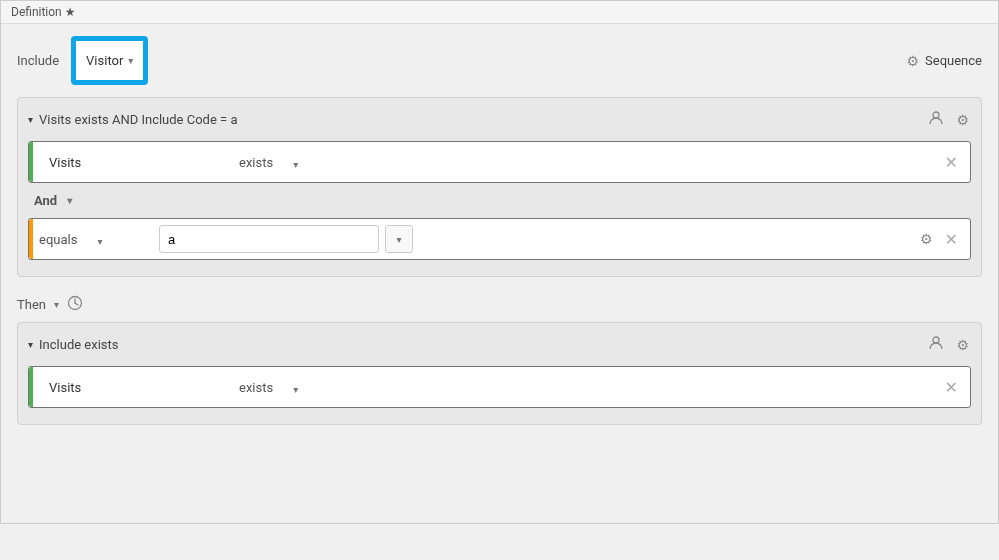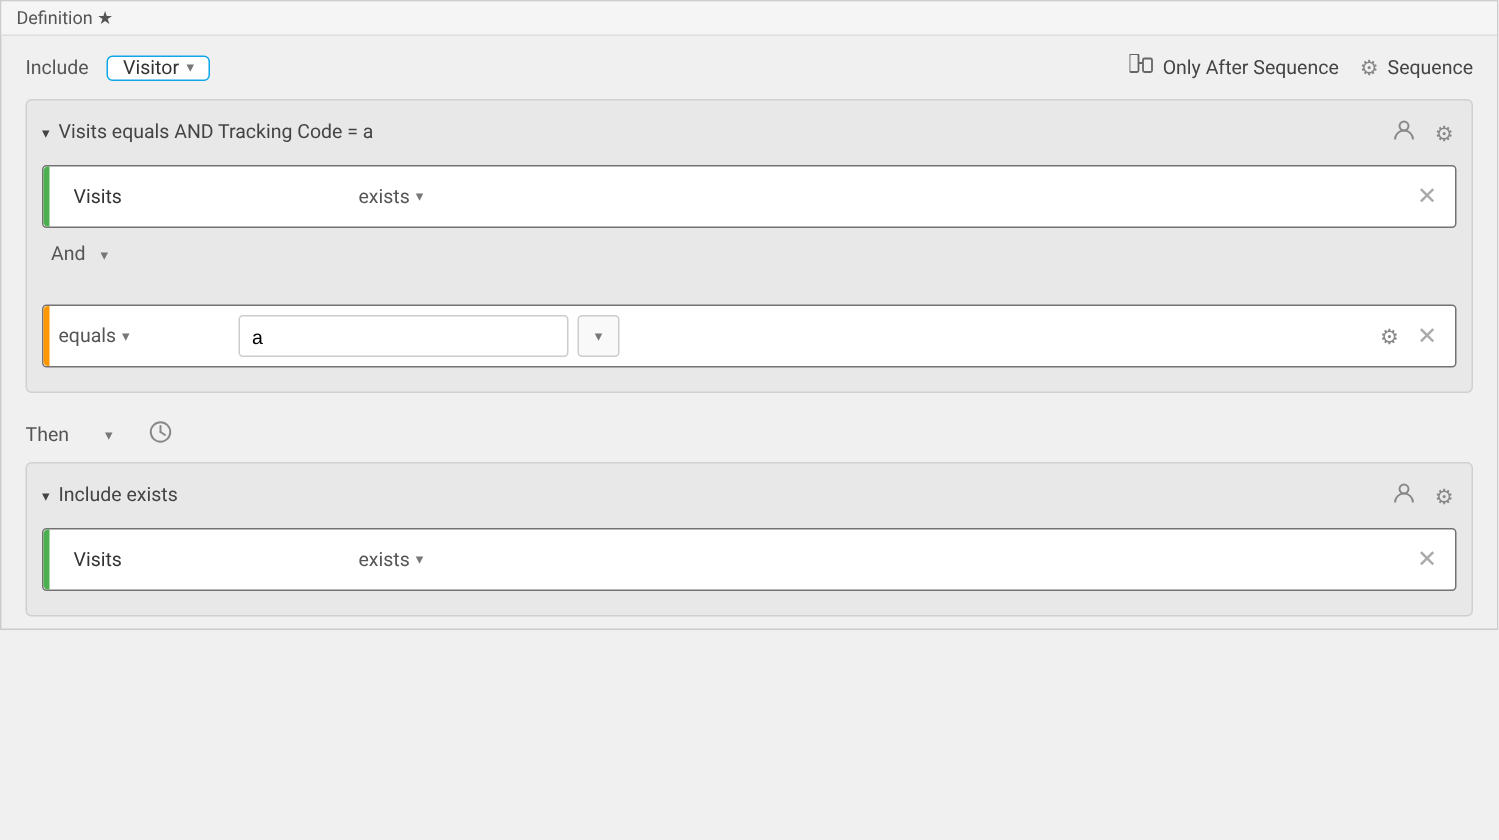--- a/index.html
+++ b/index.html
@@ -7,21 +7,21 @@
       font-family: -apple-system, BlinkMacSystemFont, "Segoe UI", Roboto, sans-serif;
       font-size: 13px;
       background: #f0f0f0;
       color: #333;
       width: 999px;
       height: 560px;
       overflow: hidden;
     }
     .page-wrapper {
       width: 999px;
-      height: 420px;
+      height: 524px;
       background: #f0f0f0;
       border: 1px solid #ccc;
     }
     .definition-bar {
       background: #f5f5f5;
       border-bottom: 1px solid #ddd;
       padding: 4px 10px;
       font-size: 12px;
       color: #555;
     }
@@ -44,23 +44,23 @@
     }
     .include-label {
       font-size: 13px;
       color: #555;
     }
     .visitor-dropdown {
       display: flex;
       align-items: center;
       gap: 5px;
       background: #fff;
-      border: 1px solid #0ea5e9;
+      border: 5px solid #0ea5e9;
       border-radius: 4px;
-      padding: 0 10px;
+      padding: 12px 10px;
       cursor: pointer;
       font-size: 13px;
     }
     .toolbar-right {
       display: flex;
       align-items: center;
       gap: 14px;
     }
     .sequence-btn {
       display: flex;
@@ -135,22 +135,22 @@
     }
     .condition-field {
       flex: 0 0 200px;
       padding-left: 10px;
       font-size: 13px;
       color: #333;
     }
     .condition-operator {
       flex: 0 0 120px;
       display: flex;
-      align-items: center;
-      gap: 4px;
+      align-items: flex-end;
+      gap: 20px;
       font-size: 13px;
       color: #555;
     }
     .condition-value {
       flex: 1;
       display: flex;
       align-items: center;
       gap: 6px;
     }
     .value-input {
@@ -189,26 +189,27 @@
       align-items: center;
       justify-content: center;
     }
     .and-connector {
       display: flex;
       align-items: center;
       gap: 10px;
       padding: 4px 0 4px 6px;
       font-size: 13px;
       color: #555;
-      margin-bottom: 22px;
+      margin-bottom: 6px;
+      font-weight: bold;
     }
     .then-connector {
       display: flex;
       align-items: center;
-      gap: 24px;
+      gap: 8px;
       padding: 8px 0;
       font-size: 13px;
       color: #555;
     }
     .chevron-icon { font-size: 10px; }
     .gear-icon-sm { font-size: 14px; color: #888; }
     .x-icon { font-size: 16px; color: #aaa; }
     .drop-arrow { font-size: 10px; color: #777; }
     .clock-icon { font-size: 14px; color: #888; }
     .sequence-icon { font-size: 13px; color: #666; }
@@ -226,43 +227,32 @@
 
     <div class="toolbar">
       <div class="toolbar-left">
         <span class="include-label">Include</span>
         <div class="visitor-dropdown">
           <span>Visitor</span>
           <span class="drop-arrow">▾</span>
         </div>
       </div>
       <div class="toolbar-right">
-        <div class="sequence-btn">
-          <span class="sequence-icon">
-            
-            <svg width="16" height="14" viewBox="0 0 16 14" fill="none" xmlns="http://www.w3.org/2000/svg">
-              <rect x="0" y="0" width="6" height="12" rx="1" fill="none" stroke="#666" stroke-width="1.2"></rect>
-              <rect x="9" y="3" width="6" height="9" rx="1" fill="none" stroke="#666" stroke-width="1.2"></rect>
-              <line x1="6" y1="6" x2="9" y2="6" stroke="#666" stroke-width="1.2"></line>
-            </svg>
-          </span>
-          <span>Only After Sequence</span>
-        </div>
         <div class="options-btn">
           <span class="gear-icon-sm">⚙</span>
           <span>Sequence</span>
         </div>
       </div>
     </div>
 
     <div class="condition-group">
       <div class="group-header">
         <div class="group-header-left">
           <span class="chevron-icon">▾</span>
-          <span>Visits equals AND Tracking Code = a</span>
+          <span>Visits exists AND Include Code = a</span>
         </div>
         <div class="group-header-right">
           <button class="icon-btn">
             <span>
               <svg width="16" height="16" viewBox="0 0 16 16" fill="none">
                 <circle cx="8" cy="5" r="3" stroke="#888" stroke-width="1.3"></circle>
                 <path d="M2 14c0-3.3 2.7-6 6-6s6 2.7 6 6" stroke="#888" stroke-width="1.3"></path>
               </svg>
             </span>
           </button>

